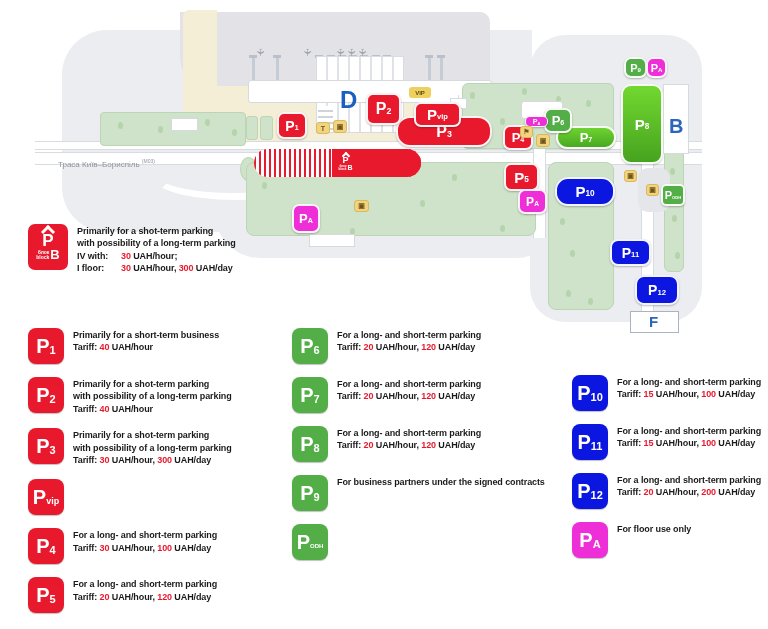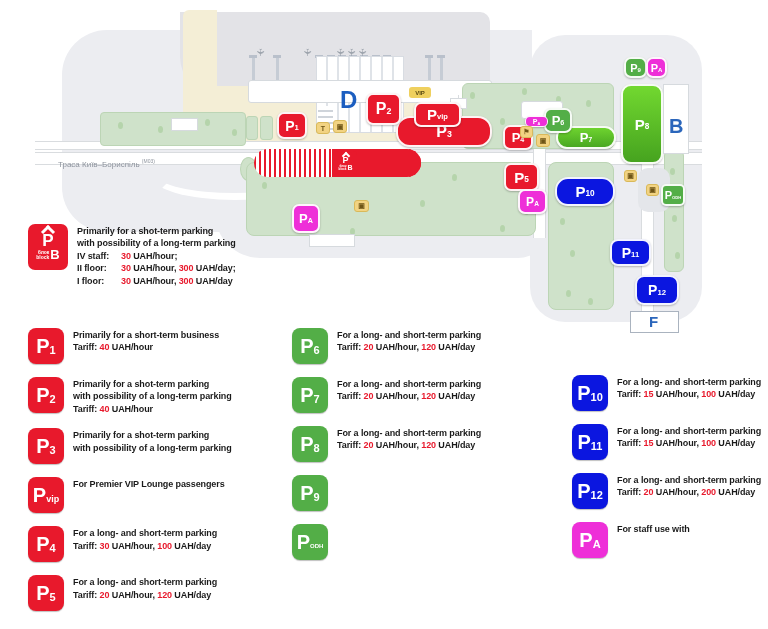--- a/index.html
+++ b/index.html
@@ -255,22 +255,21 @@
       <span class="tiny">
               <i>блок</i>
               <i>block</i>
             </span>
       <span class="bigb">B</span>
     </span>
   </div>
         <div class="ltext">
           <div class="lline"><span>Primarily for a shot-term parking</span></div>
           <div class="lline"><span>with possibility of a long-term parking</span></div>
-          <div class="lline"><span class="fl">IV staff:</span><span class="rd ">30</span><span> UAH/hour;</span></div>
-          <div class="lline"><span class="fl">II floor:</span><span class="rd ">30</span><span> UAH/hour, </span><span class="rd ">300</span><span> UAH/day;</span></div>
+          <div class="lline"><span class="fl">IV with:</span><span class="rd ">30</span><span> UAH/hour;</span></div>
           <div class="lline"><span class="fl">I floor:</span><span class="rd ">30</span><span> UAH/hour, </span><span class="rd ">300</span><span> UAH/day</span></div>
         </div>
       </div>
     </div>
   <div class="legend-col" style="left:28px;top:328px">
       <div class="litem">
         <div class="pbadge red">
           <b>P</b>
           <sub>1</sub>
         </div>
@@ -291,30 +290,28 @@
         </div>
       </div>
       <div class="litem">
         <div class="pbadge red">
           <b>P</b>
           <sub>3</sub>
         </div>
         <div class="ltext">
           <div class="lline"><span>Primarily for a shot-term parking</span></div>
           <div class="lline"><span>with possibility of a long-term parking</span></div>
+          <div class="lline"><span>Tariff: </span><span class="rd ">30</span><span> UAH/hour, </span><span class="rd ">300</span><span> UAH/day</span></div>
         </div>
       </div>
       <div class="litem">
         <div class="pbadge red">
           <b>P</b>
           <sub class="vip">vip</sub>
         </div>
-        <div class="ltext">
-          <div class="lline"><span>For Premier VIP Lounge passengers</span></div>
-        </div>
       </div>
       <div class="litem">
         <div class="pbadge red">
           <b>P</b>
           <sub>4</sub>
         </div>
         <div class="ltext">
           <div class="lline"><span>For a long- and short-term parking</span></div>
           <div class="lline"><span>Tariff: </span><span class="rd ">30</span><span> UAH/hour, </span><span class="rd ">100</span><span> UAH/day</span></div>
         </div>
@@ -359,20 +356,23 @@
         <div class="ltext">
           <div class="lline"><span>For a long- and short-term parking</span></div>
           <div class="lline"><span>Tariff: </span><span class="rd ">20</span><span> UAH/hour, </span><span class="rd ">120</span><span> UAH/day</span></div>
         </div>
       </div>
       <div class="litem">
         <div class="pbadge green">
           <b>P</b>
           <sub>9</sub>
         </div>
+        <div class="ltext">
+          <div class="lline"><span>For business partners under the signed contracts</span></div>
+        </div>
       </div>
       <div class="litem">
         <div class="pbadge green">
           <b>P</b>
           <sub class="odh2">ODH</sub>
         </div>
       </div>
     </div>
   <div class="legend-col" style="left:572px;top:375px">
       <div class="litem">
@@ -404,18 +404,18 @@
           <div class="lline"><span>For a long- and short-term parking</span></div>
           <div class="lline"><span>Tariff: </span><span class="rd ">20</span><span> UAH/hour, </span><span class="rd ">200</span><span> UAH/day</span></div>
         </div>
       </div>
       <div class="litem">
         <div class="pbadge magenta">
           <b>P</b>
           <sub>A</sub>
         </div>
         <div class="ltext">
-          <div class="lline"><span>For staff use with</span></div>
+          <div class="lline"><span>For floor use only</span></div>
         </div>
       </div>
     </div>
 
 </div>
 
 </body></html>

